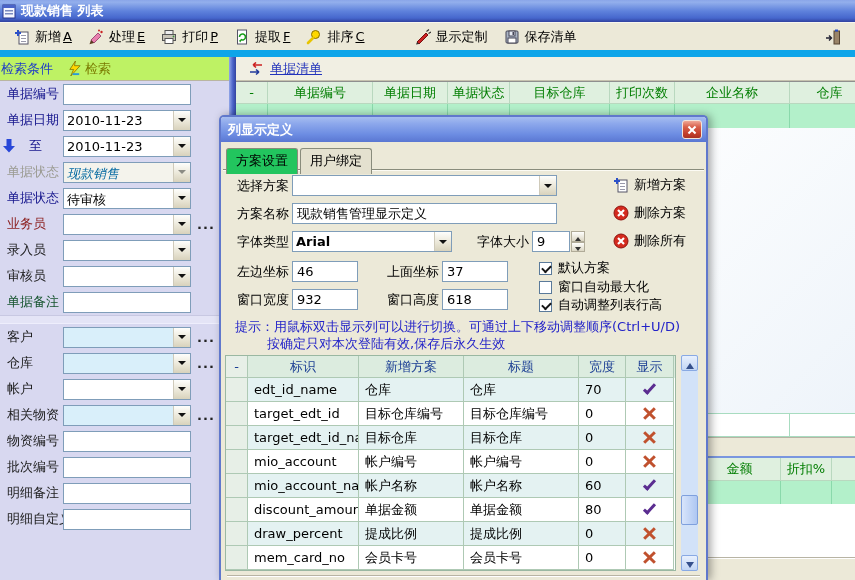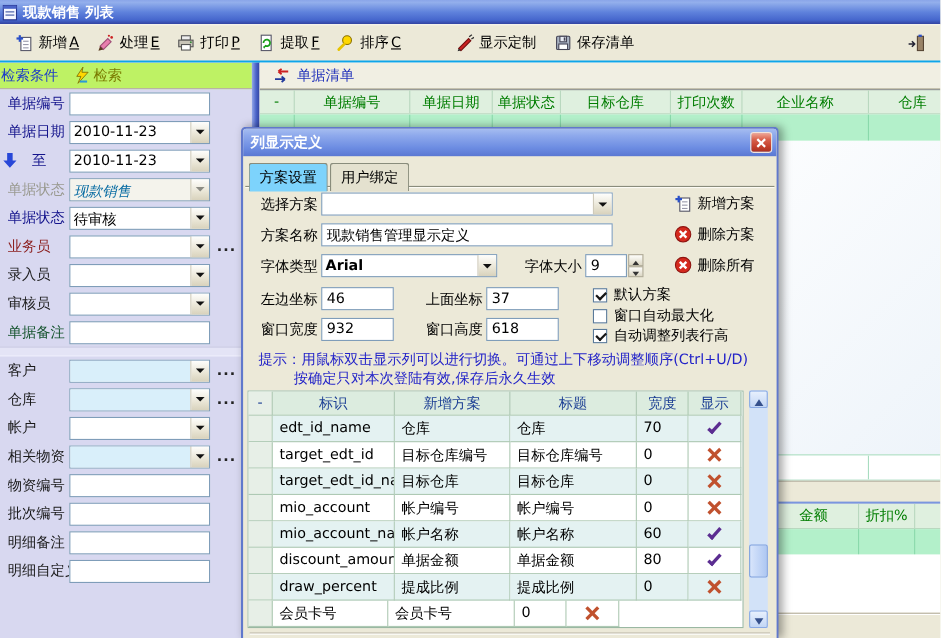--- a/index.html
+++ b/index.html
@@ -8,21 +8,21 @@
   .screen { position:absolute; inset:0; }
 
   
   .titlebar { position:absolute; left:0; top:0; width:855px; height:22px;
     background:linear-gradient(180deg,#8aa5e9 0%,#93afec 10%,#5f82dc 50%,#4667cd 82%,#31419f 100%);
     color:#fff; font-weight:bold; display:flex; align-items:center; gap:4px; padding-left:2px; }
   .win-ic { width:15px; height:15px; display:inline-block; }
 
   
   .toolbar { position:absolute; left:0; top:22px; width:855px; height:35px; background:#ece9d8;
-    border-top:1px solid #f8f6ee; border-bottom:2px solid #0ea5e9; box-shadow:0 1px 0 #fff;
+    border-top:1px solid #f8f6ee; border-bottom:7px solid #0ea5e9; box-shadow:0 1px 0 #fff;
     display:flex; align-items:center; padding:0 6px; }
   .tbtn { display:flex; align-items:center; gap:5px; padding:3px 8px; cursor:default; }
   .tbtn.gap { margin-left:34px; }
   .tbtn.right { margin-left:auto; }
   .ticon { width:16px; height:16px; display:inline-flex; }
   .ticon svg { width:16px; height:16px; }
   .mn { text-decoration:underline; margin-left:-3px; }
 
   
   .left-panel { position:absolute; left:0; top:57px; width:229px; height:523px; background:#d8d8f0; overflow:hidden; }
@@ -47,21 +47,21 @@
   .combo.disabled .cbtn::after { border-top-color:#8c8c84; }
   .more { margin-left:6px; font-weight:bold; letter-spacing:1px; color:#222; }
 
   
   .splitter { position:absolute; left:229px; top:57px; width:7px; height:523px;
     background:linear-gradient(90deg,#93a7e8,#4a63c8 55%,#33449f); }
 
   
   .right-panel { position:absolute; left:236px; top:57px; width:619px; height:523px; background:#fff; overflow:hidden; }
   .rp-header { position:absolute; left:0; top:0; right:0; height:24px; background:#f1efe3;
-    border-bottom:1px solid #c6c2af; display:flex; align-items:center; gap:6px; padding-left:12px; color:#2233bb; }
+    border-bottom:1px solid #c6c2af; display:flex; align-items:center; gap:6px; padding-left:12px; color:#2233bb;text-decoration:underline; }
   .rp-header svg { width:16px; height:14px; }
   .grid-row { position:absolute; left:0; right:0; display:flex; overflow:hidden; }
   .mcell { height:100%; flex:0 0 auto; display:flex; align-items:center; justify-content:center;
     border-right:1px solid #b9d8bf; overflow:hidden; white-space:nowrap; }
   .mg-h { top:24px; height:23px; background:#dff0df; border-top:1px solid #8f8f8f; border-bottom:1px solid #b9d8bf; color:#007d00; }
   .mg-r { top:47px; height:24px; background:#b3f0ca; }
   .mg-r .mcell { border-right:1px solid #8ad9ab; }
   .mg-body { position:absolute; left:0; right:0; top:71px; height:285px; background:linear-gradient(135deg,#ffffff 40%,#eef4fa); }
   .mg-f { top:356px; height:24px; background:#fff; border-top:1px solid #a8dcc0; border-bottom:1px solid #a8dcc0; }
   .mg-f .mcell { border-right:1px solid #a8dcc0; }
@@ -79,21 +79,21 @@
   .dlg-title { height:25px; background:linear-gradient(180deg,#a6bdf0 0%,#8ea9ec 25%,#6c8ce2 70%,#5a77d2 100%);
     color:#fff; font-weight:bold; display:flex; align-items:center; padding:0 7px; }
   .dlg-close { position:absolute; right:4px; top:3px; width:20px; height:19px; border:1px solid #f2e4da; border-radius:3px;
     background:linear-gradient(180deg,#f0a896 0%,#d8604b 35%,#c23e2a 75%,#a93122 100%); }
   .dlg-close::before,.dlg-close::after { content:""; position:absolute; left:4px; top:8px; width:10px; height:2px; background:#fff; }
   .dlg-close::before { transform:rotate(45deg); }
   .dlg-close::after { transform:rotate(-45deg); }
   .tabs { position:absolute; left:5px; top:31px; display:flex; z-index:2; }
   .tab { padding:3px 9px 2px; border:1px solid #898c7c; border-bottom:none; border-radius:3px 3px 0 0;
     background:#e4e1cf; margin-right:2px; }
-  .tab.active { background:#7dd3fc; padding-bottom:4px; }
+  .tab.active { background:#22c55e; padding-bottom:4px; }
   .pane-top { position:absolute; left:2px; right:2px; top:52px; height:2px; border-top:1px solid #898c7c; border-bottom:1px solid #fcfbf4; }
   .drow { position:absolute; left:0; display:flex; align-items:center; padding-left:16px; }
   .r1 { top:58px; } .r2 { top:86px; } .r3 { top:114px; } .r4 { top:144px; } .r5 { top:172px; }
   .dlabel { width:55px; flex:0 0 55px; white-space:nowrap; overflow:hidden; }
   .w265 { width:265px; } .w140 { width:160px; } .w66 { width:66px; }
   .lbl2 { margin-left:29px; width:55px; flex:0 0 55px; }
   .lbl2b { margin-left:25px; width:55px; flex:0 0 55px; }
   .dinput { height:21px; background:#fff; border:1px solid #7f9db9; padding:2px 4px; font:inherit; }
   .bold { font-weight:bold; }
   .spinner { display:flex; height:21px; }
@@ -603,20 +603,21 @@
             <div class="dtcell" style="width: 111px;">draw_percent</div>
             <div class="dtcell" style="width: 105px;">提成比例</div>
             <div class="dtcell" style="width: 115px;">提成比例</div>
             <div class="dtcell" style="width: 47px;">0</div>
             <div class="dtcell show-cell" style="width: 48px;">
               <span class="glyph-cross"></span>
             </div>
           </div>
           <div class="dtrow">
             <div class="dtcell" style="width: 22px;"></div>
+            <div class="dtcell" style="width: 111px;">mem_card_no</div>
             <div class="dtcell" style="width: 105px;">会员卡号</div>
             <div class="dtcell" style="width: 115px;">会员卡号</div>
             <div class="dtcell" style="width: 47px;">0</div>
             <div class="dtcell show-cell" style="width: 48px;">
               <span class="glyph-cross"></span>
             </div>
           </div>
         </div>
     </div>
     <div class="sb">

